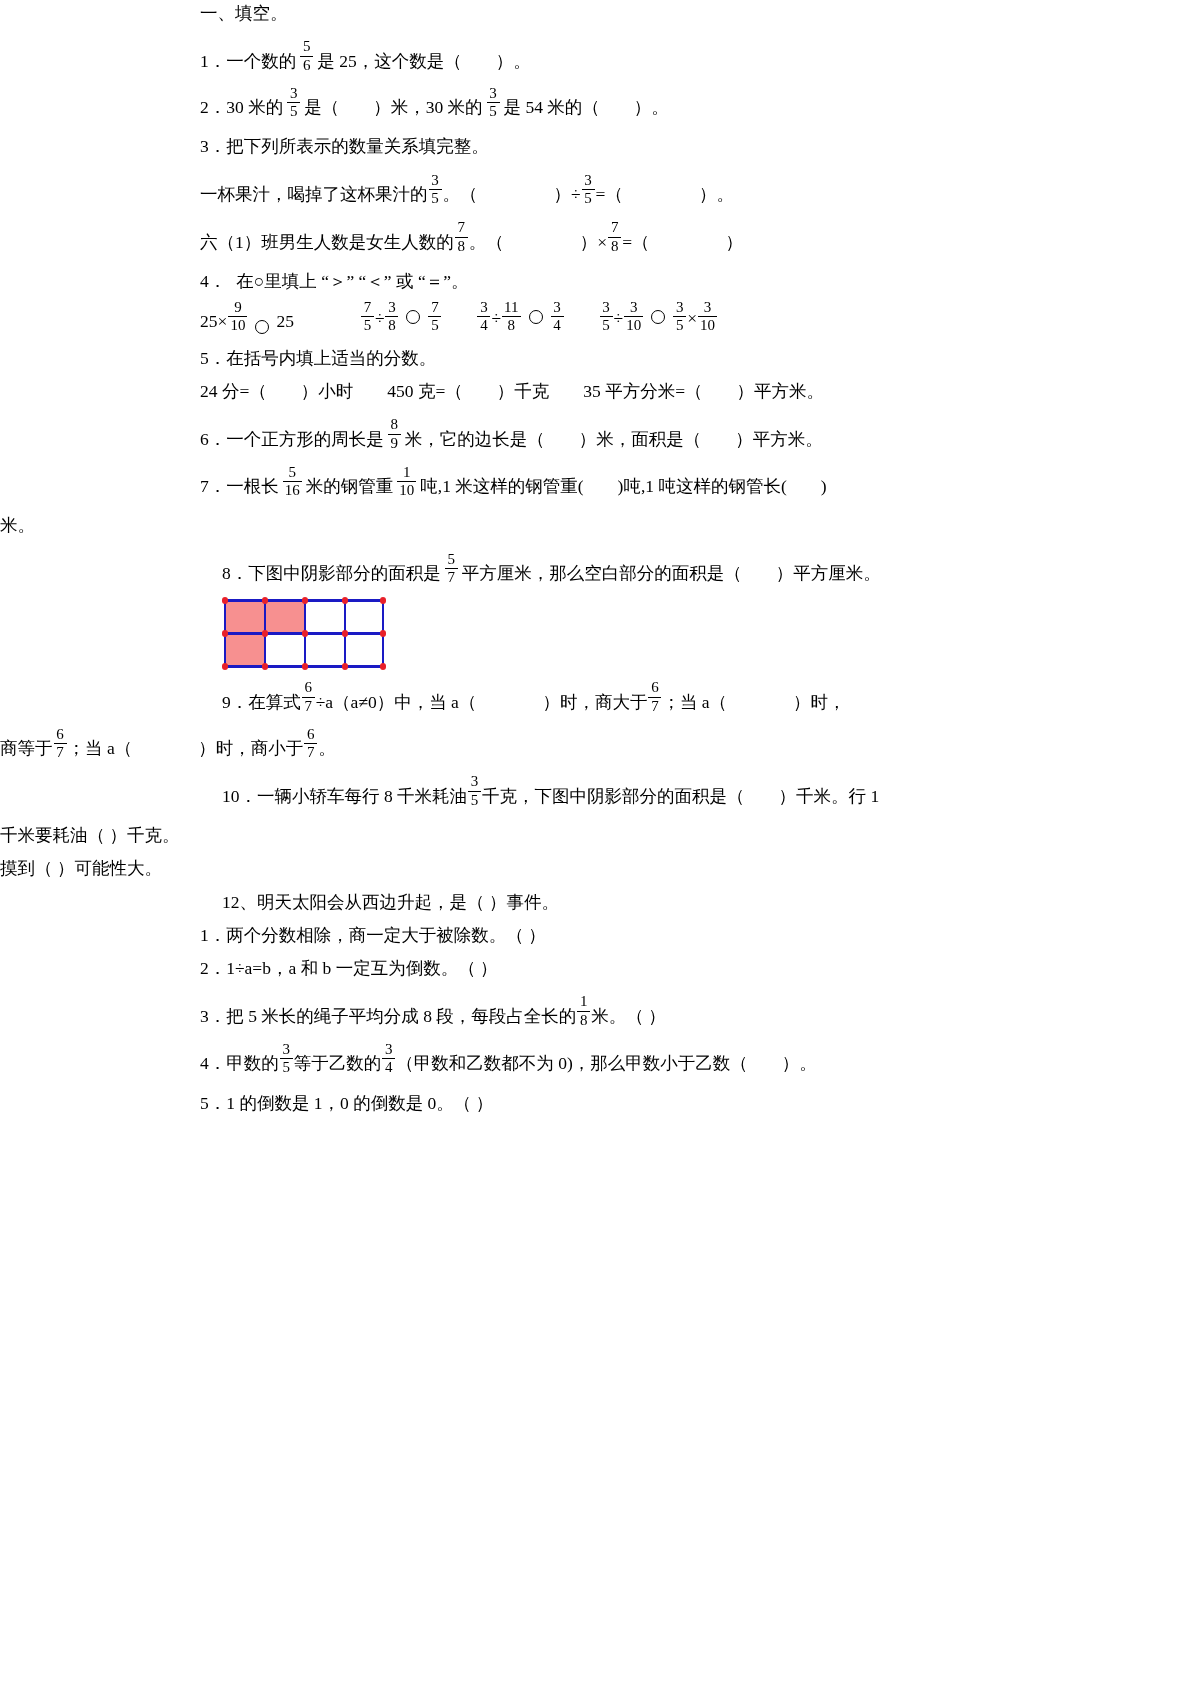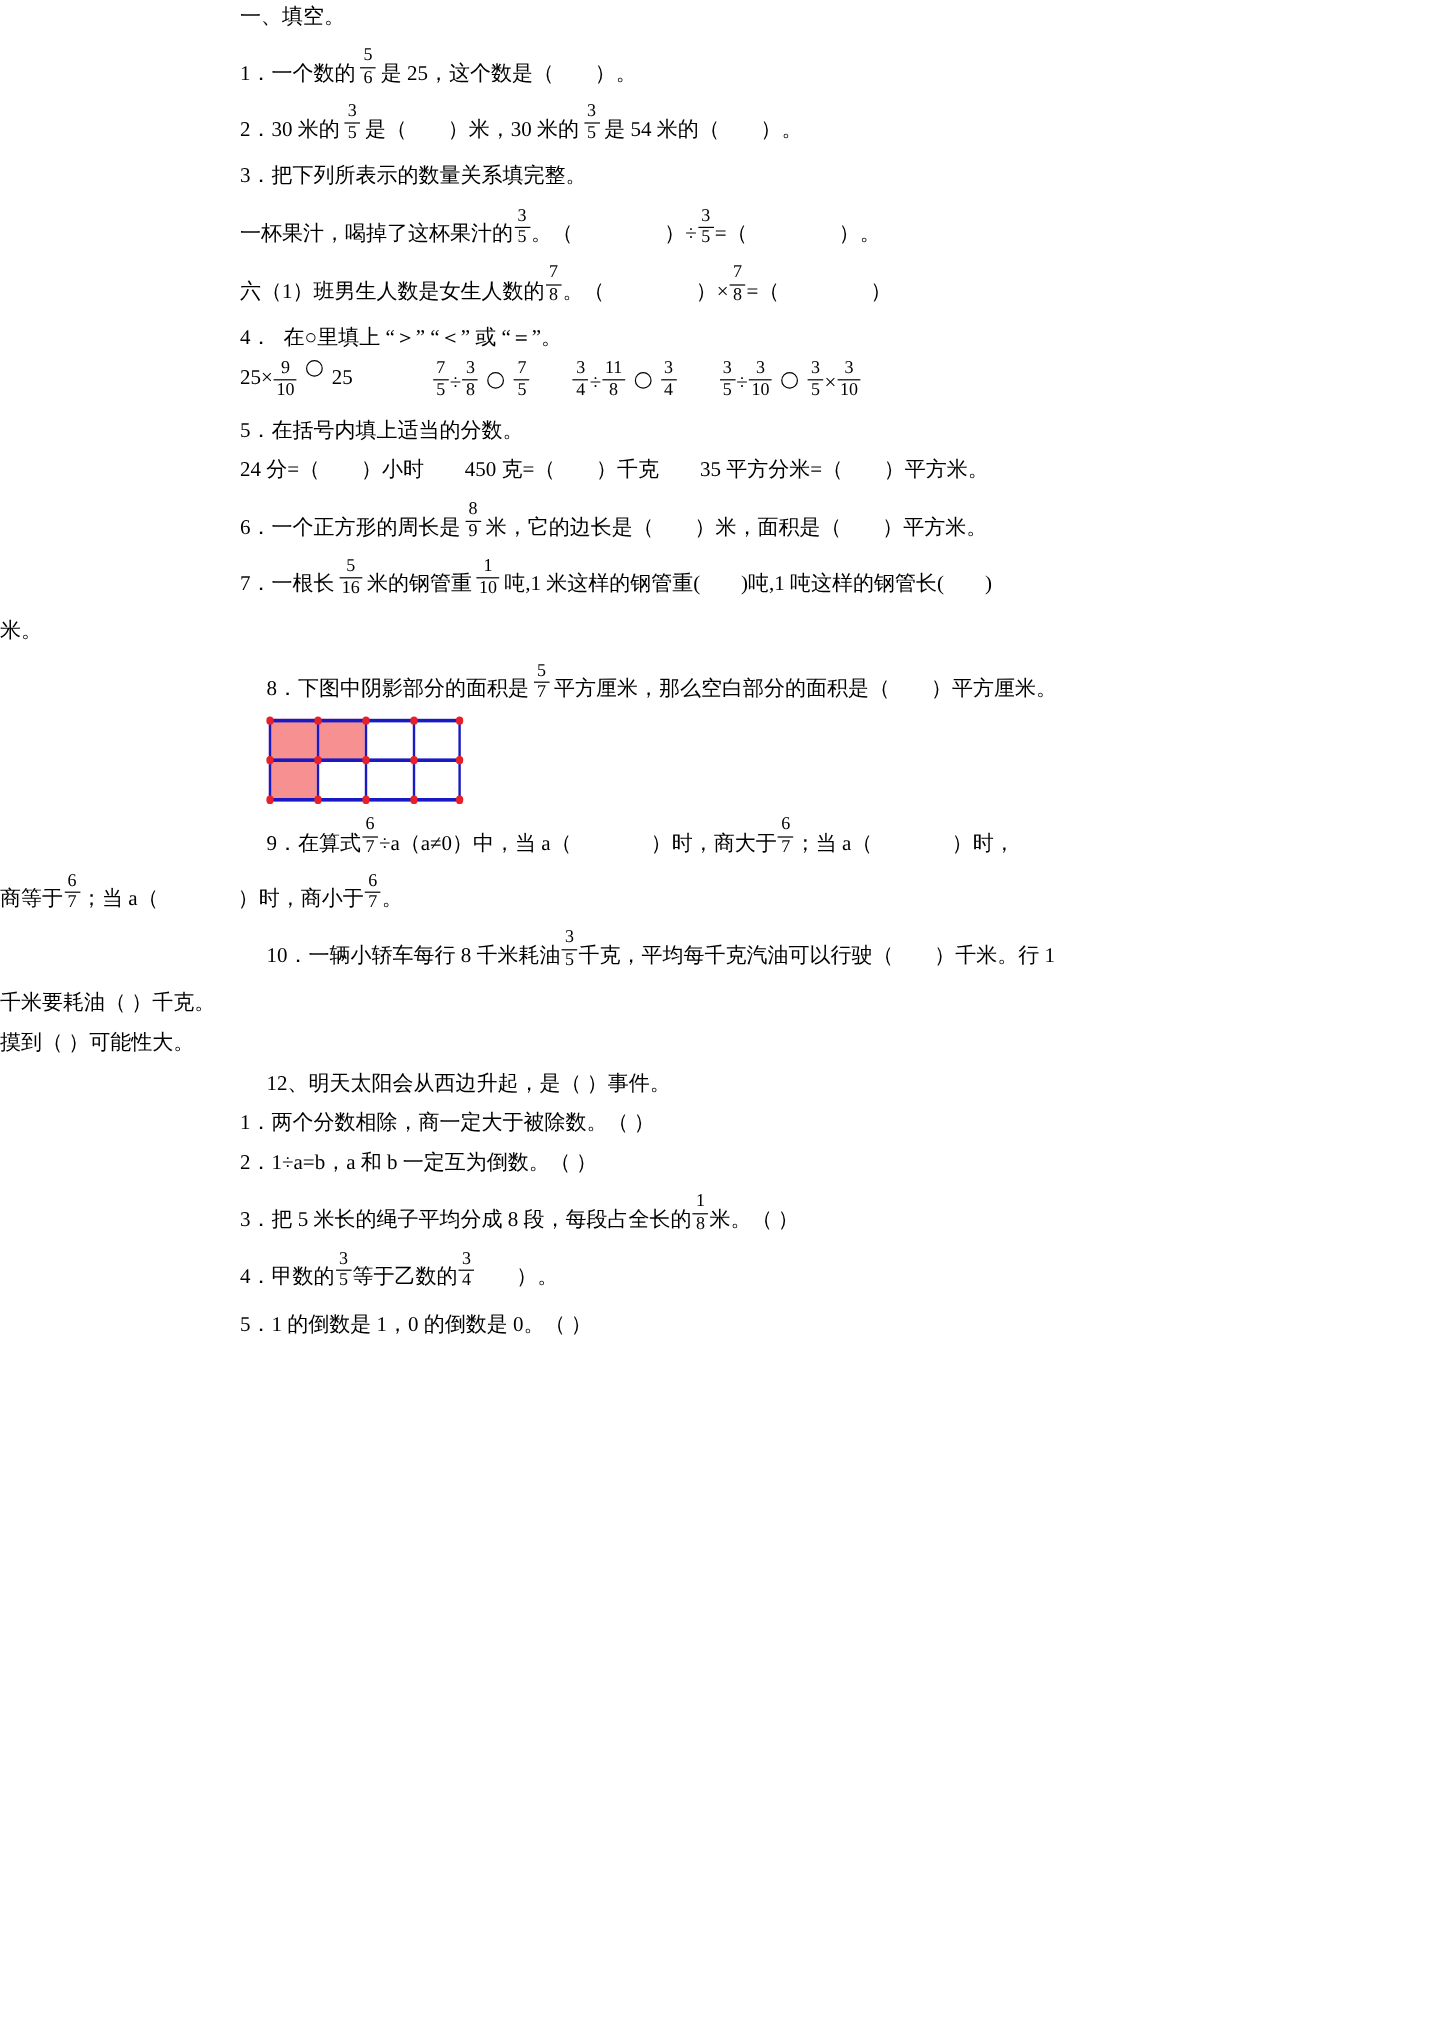--- a/index.html
+++ b/index.html
@@ -188,21 +188,21 @@
     </div>
 
     <div class="ln">
       <span>4．</span>
       <span class="sp"></span>
       <span>在○里填上 “＞” “＜” 或 “＝”。</span>
     </div>
 
     <div class="cmp-row">
 
-      <span style="display:inline-flex;align-items:flex-start;">
+      <span style="display:inline-flex;align-items:flex-end;">
         <span>25</span>
         <span>×</span>
         <span class="frac tight">
           <span class="num">9</span>
           <span class="bar"></span>
           <span class="den">10</span>
         </span>
         <span class="circ"></span>
         <span>25</span>
       </span>
@@ -426,21 +426,21 @@
     </div>
 
     <div class="ln tall gap indent">
       <span>10．</span>
       <span>一辆小轿车每行 8 千米耗油</span>
       <span class="frac tight">
         <span class="num">3</span>
         <span class="bar"></span>
         <span class="den">5</span>
       </span>
-      <span>千克，平均每千克汽油可以行驶（</span>
+      <span>千克，下图中阴影部分的面积是（</span>
       <span class="sp-lg"></span>
       <span>）千米。行 1</span>
     </div>
     <div class="ln outdent">
       <span>千米要耗油（      ）千克。</span>
     </div>
 
     <div class="ln outdent">
       <span>摸到（        ）可能性大。</span>
     </div>
@@ -477,20 +477,21 @@
         <span class="num">3</span>
         <span class="bar"></span>
         <span class="den">5</span>
       </span>
       <span>等于乙数的</span>
       <span class="frac tight">
         <span class="num">3</span>
         <span class="bar"></span>
         <span class="den">4</span>
       </span>
+      <span>（甲数和乙数都不为 0)，那么甲数小于乙数（</span>
       <span class="sp-lg"></span>
       <span>）。</span>
     </div>
 
     <div class="ln tall gap">
       <span>5．1 的倒数是 1，0 的倒数是 0。（        ）</span>
     </div>
 
   </div>
 </div>

